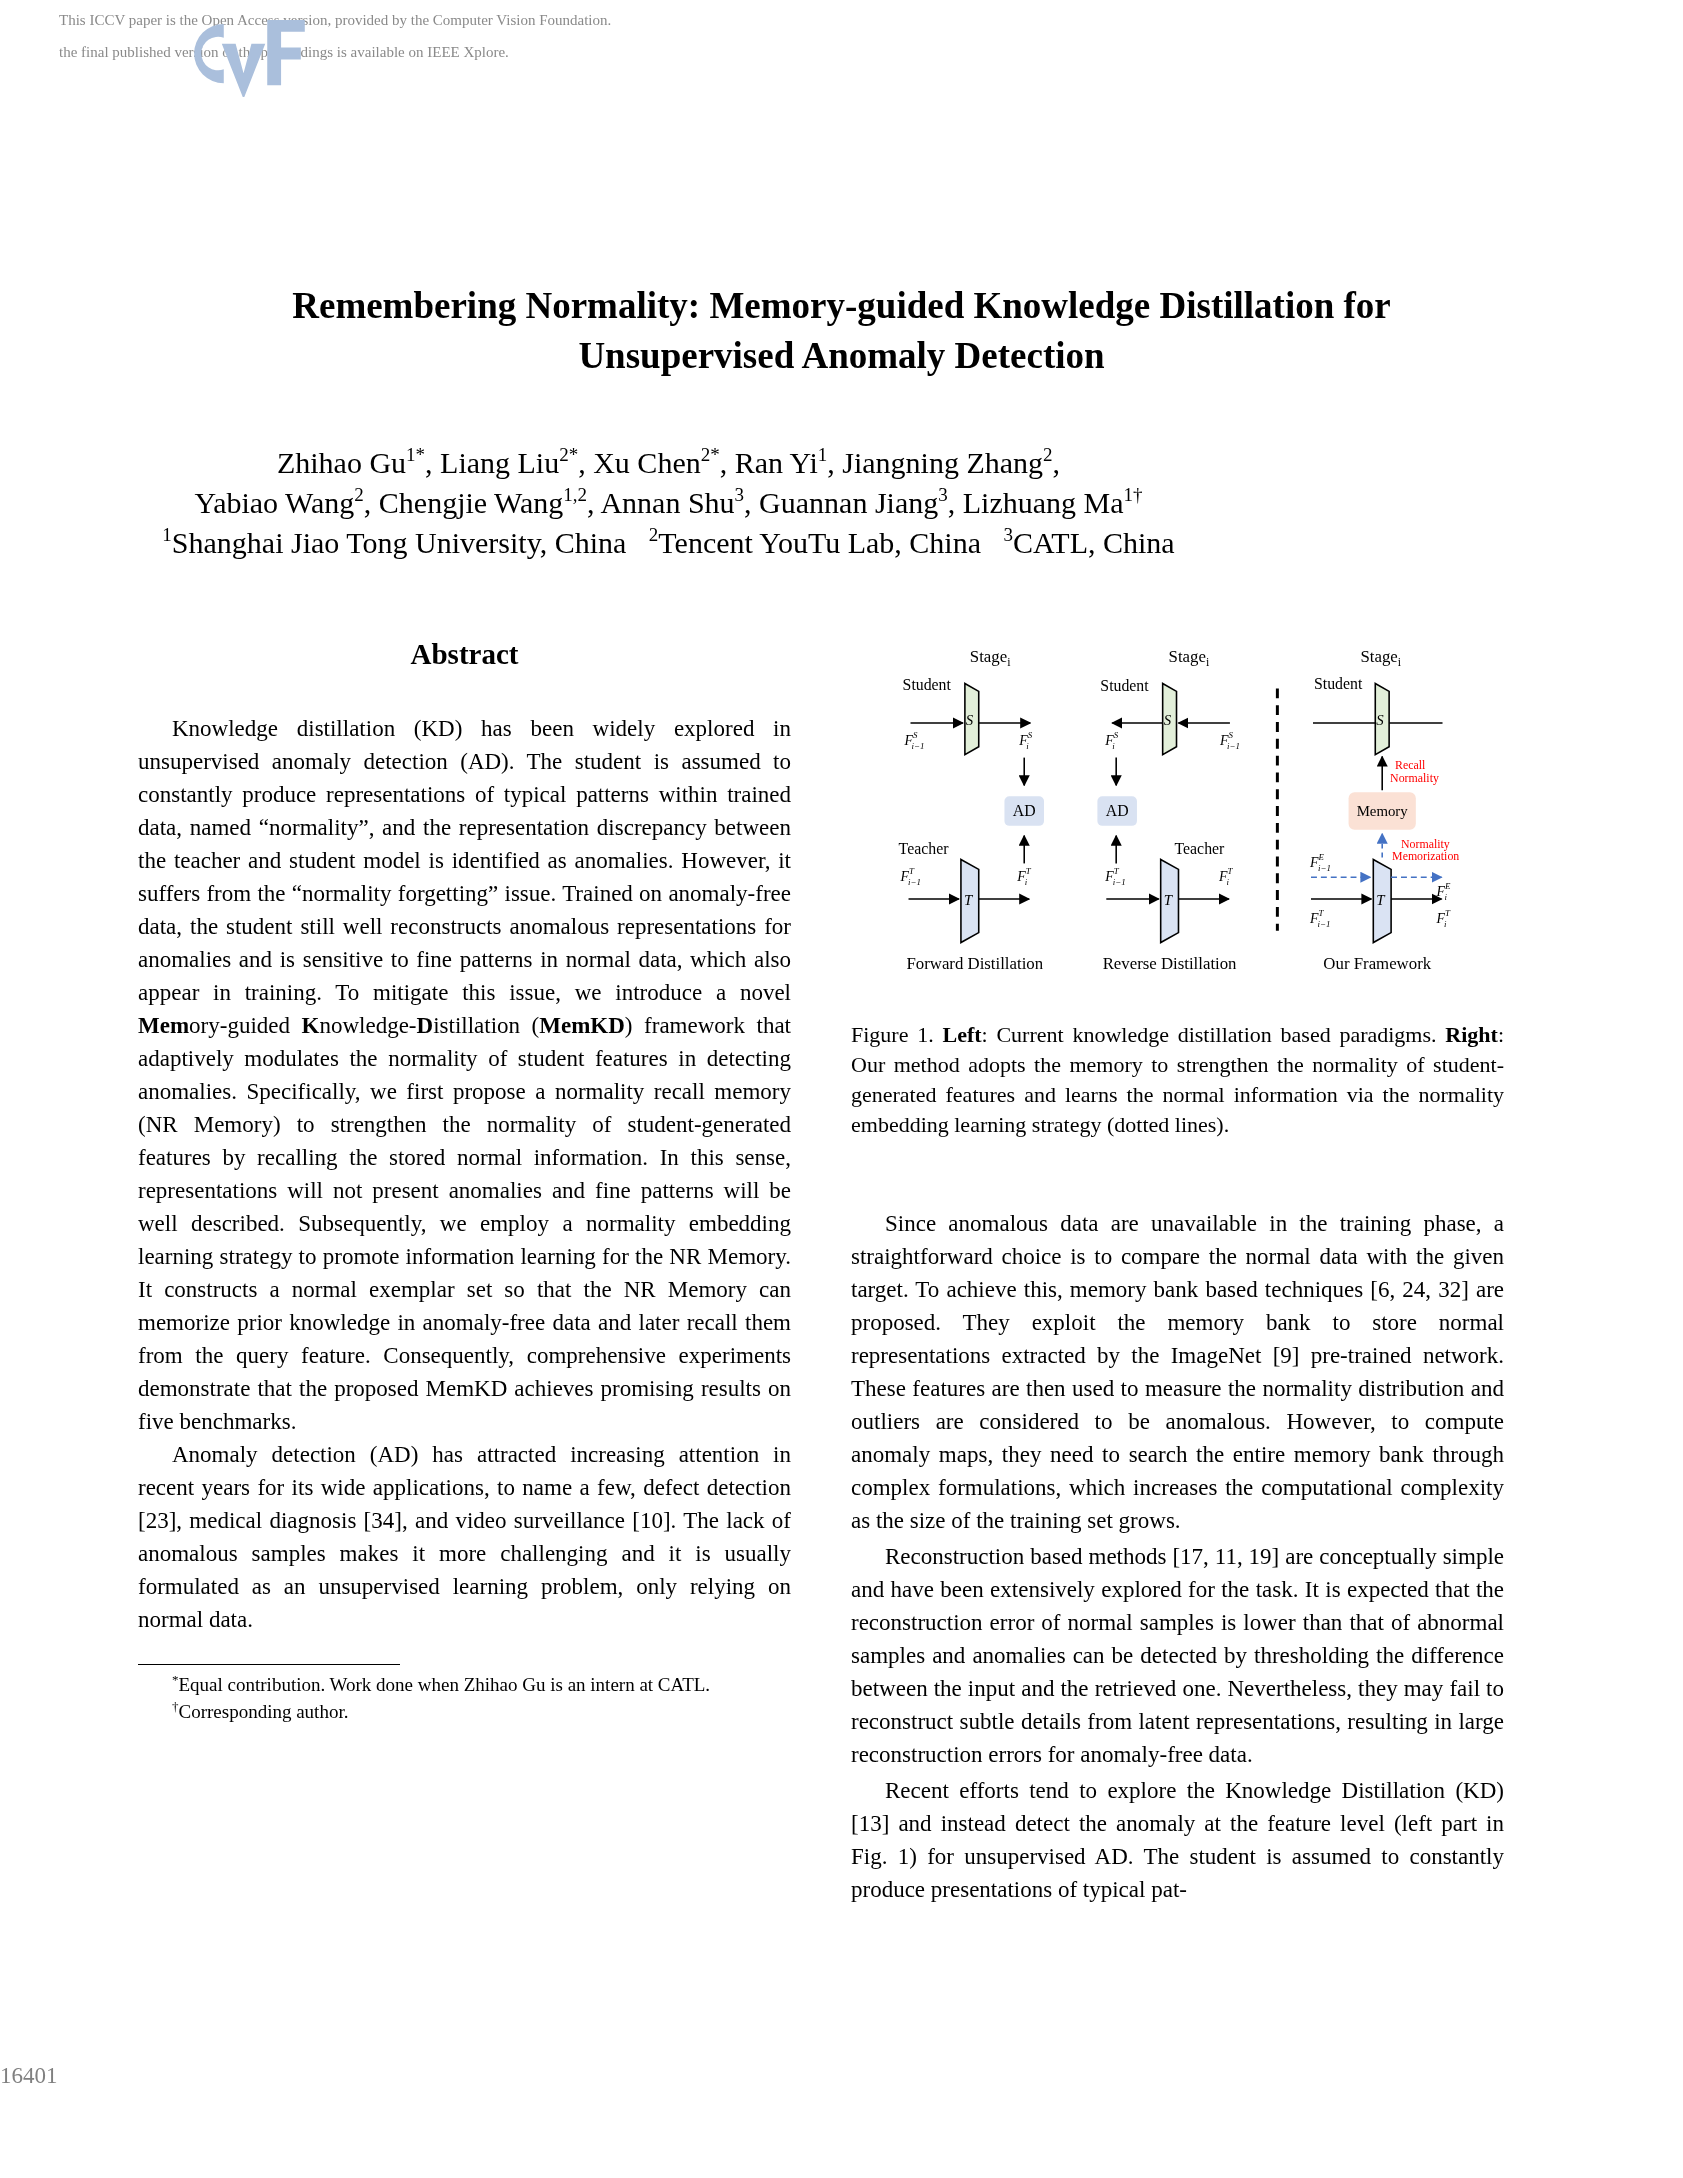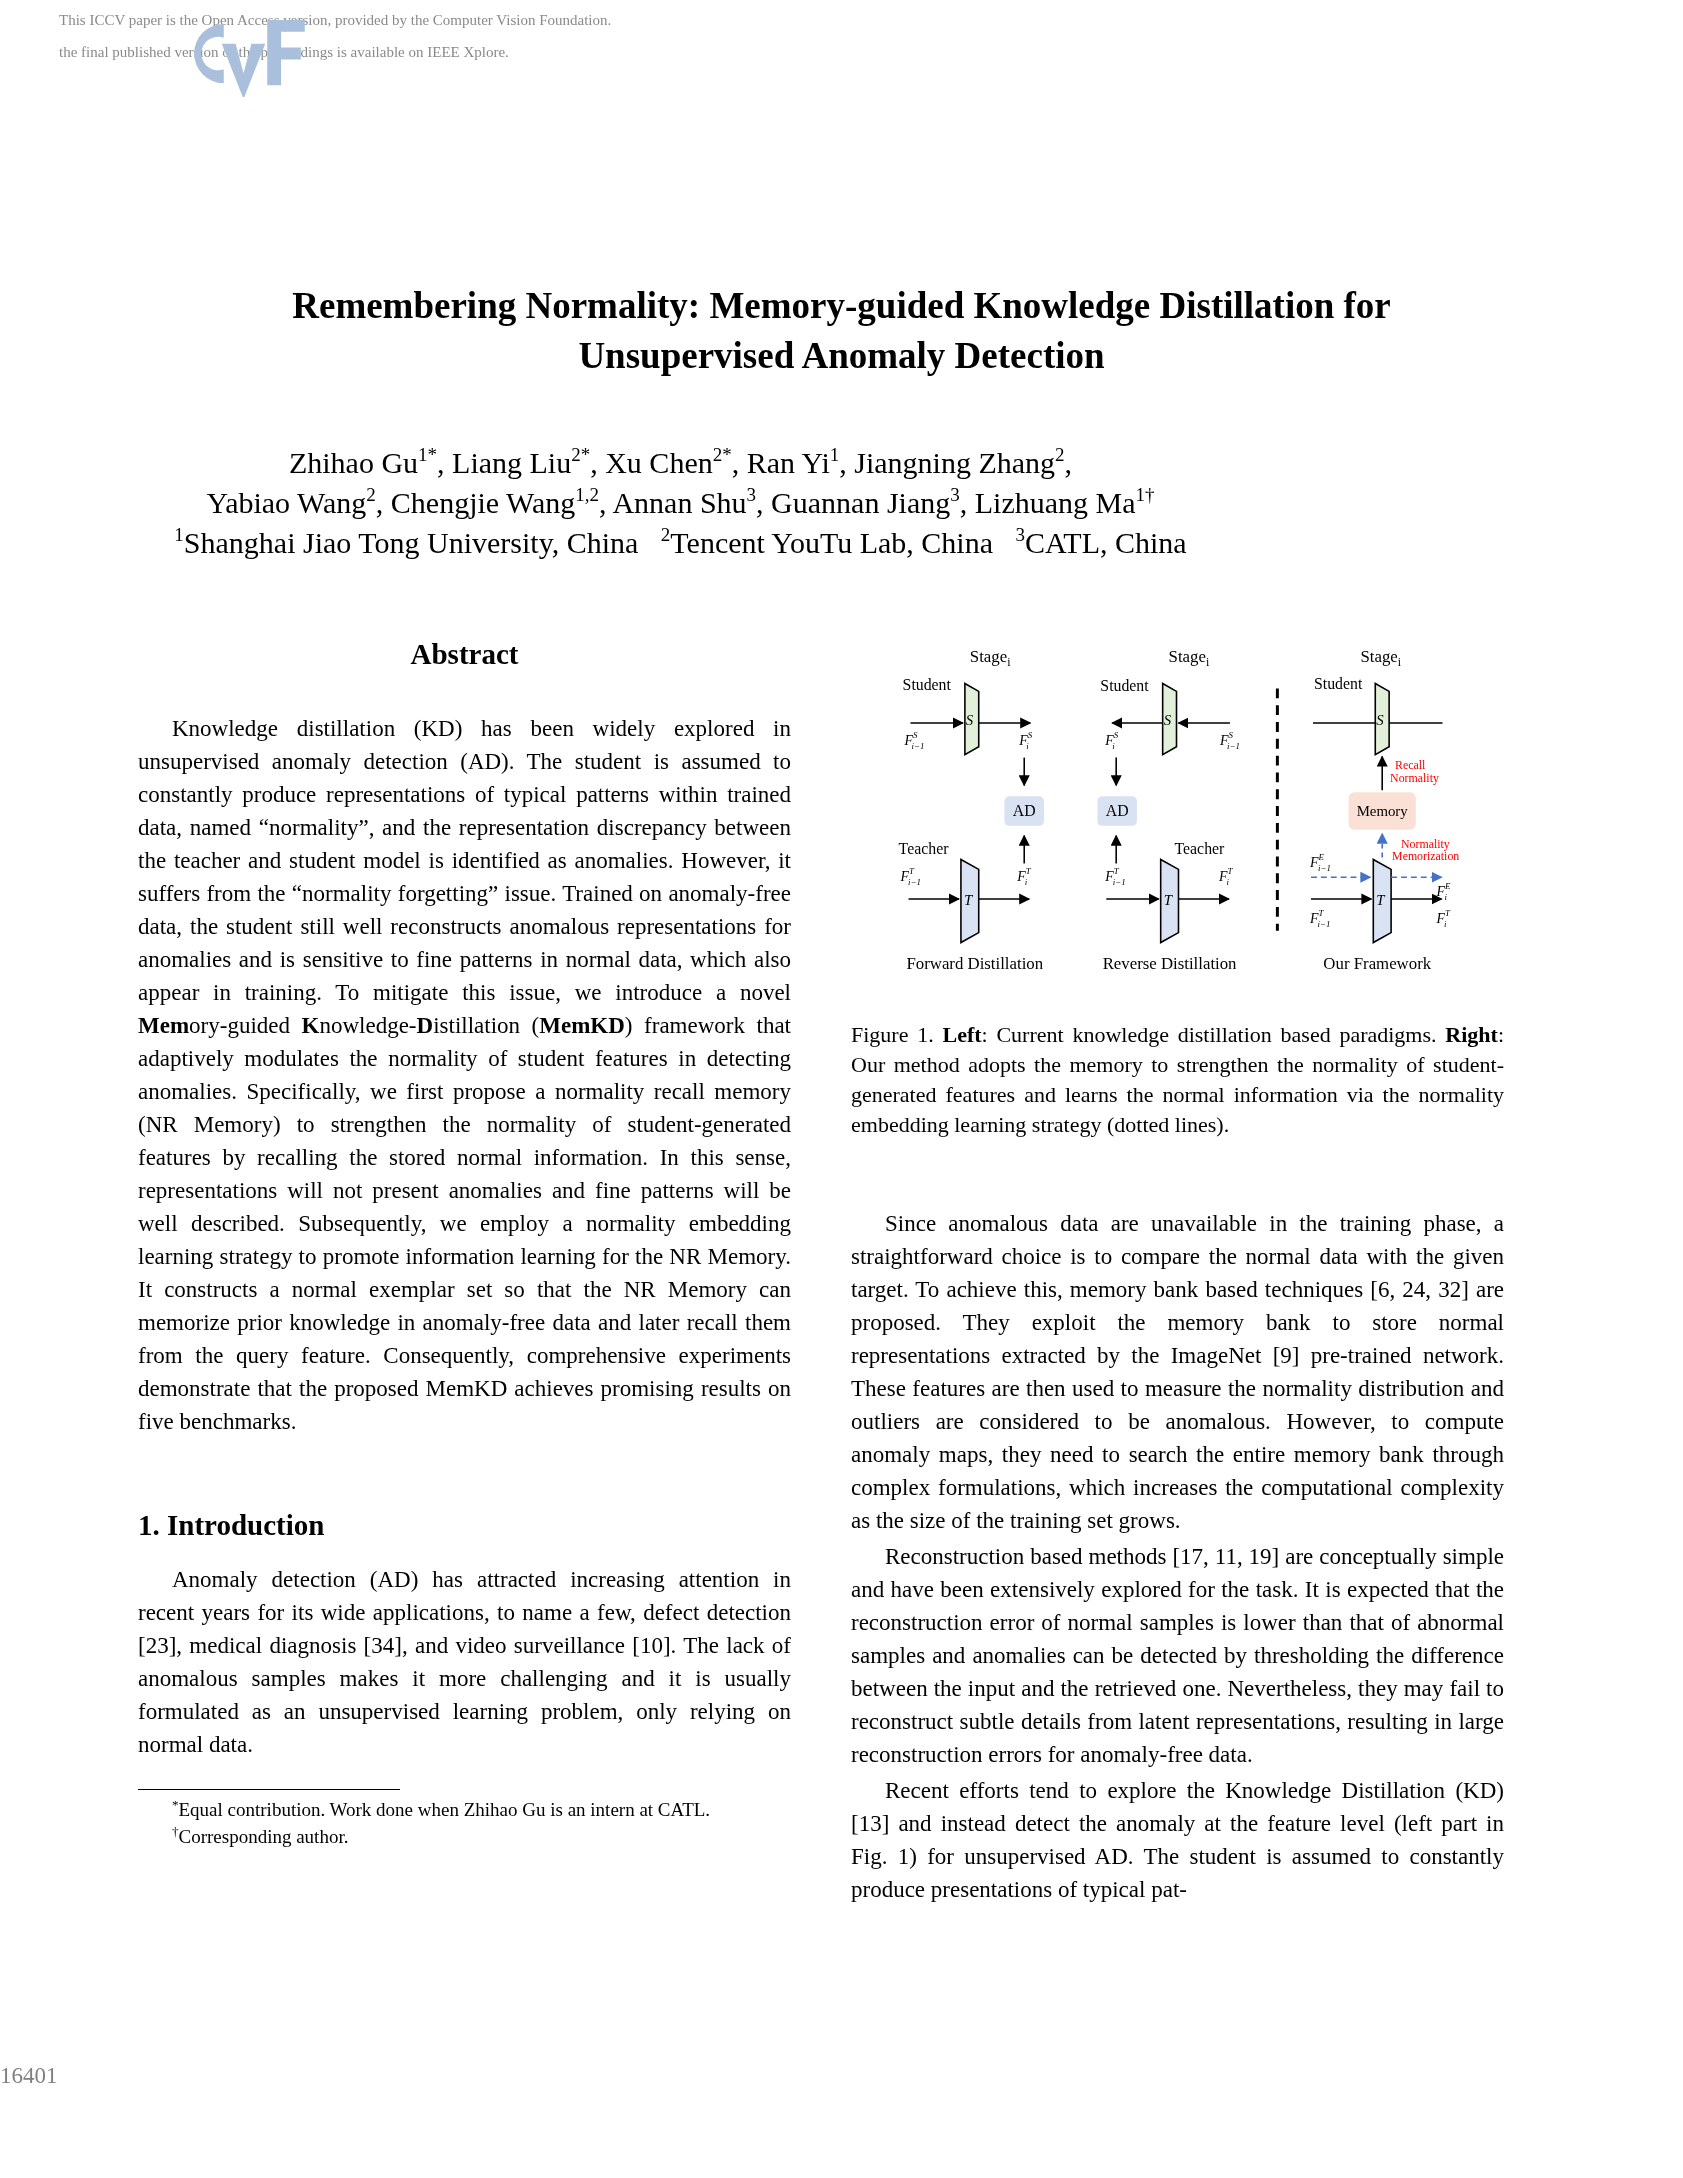--- a/index.html
+++ b/index.html
@@ -6,21 +6,21 @@
   body { width: 1683px; height: 2178px; position: relative; overflow: hidden;
          font-family: "Liberation Serif", "DejaVu Serif", serif; color: #000; }
 
   .watermark { position: absolute; top: 4px; left: 0; width: 1683px; text-align: left;
                color: #8a8a8a; font-size: 15px; line-height: 32px; }
   .watermark div { padding-left: 59px; }
   .cvf-logo { position: absolute; left: 184px; top: 14px; width: 124px; height: 83px; }
 
   .title { position: absolute; top: 281px; left: 0; width: 1683px; text-align: center;
            font-weight: bold; font-size: 37px; line-height: 50px; }
-  .authors { position: absolute; top: 443px; left: 12px; width: 1337px; text-align: center;
+  .authors { position: absolute; top: 443px; left: 0; width: 1337px; text-align: center;
              font-size: 30px; line-height: 40px; }
   .authors sup { font-size: 19px; vertical-align: 12px; line-height: 0; }
 
   .col-left { position: absolute; left: 138px; top: 634px; width: 653px; }
   .col-right { position: absolute; left: 851px; top: 634px; width: 653px; }
 
   .abstract-heading { text-align: center; font-weight: bold; font-size: 29px; line-height: 36px;
                       margin-top: 2px; margin-bottom: 40px; }
   .abstract { font-size: 23px; line-height: 33px; text-align: justify;
               text-indent: 34px; margin: 0; }
@@ -74,21 +74,20 @@
   </div>
   <div>
     <sup>1</sup><span>Shanghai Jiao Tong University, China</span>&nbsp;&nbsp;&nbsp;<sup>2</sup><span>Tencent YouTu Lab, China</span>&nbsp;&nbsp;&nbsp;<sup>3</sup><span>CATL, China</span>
   </div>
 </div>
 
 <div class="col-left">
   <div class="abstract-heading">Abstract</div>
   <p class="abstract"><span>Knowledge distillation (KD) has been widely explored in unsupervised anomaly detection (AD). The student is assumed to constantly produce representations of typical patterns within trained data, named “normality”, and the representation discrepancy between the teacher and student model is identified as anomalies. However, it suffers from the “normality forgetting” issue. Trained on anomaly-free data, the student still well reconstructs anomalous representations for anomalies and is sensitive to fine patterns in normal data, which also appear in training. To mitigate this issue, we introduce a novel </span><b>Mem</b><span>ory-guided </span><b>K</b><span>nowledge-</span><b>D</b><span>istillation (</span><b>MemKD</b><span>) framework that adaptively modulates the normality of student features in detecting anomalies. Specifically, we first propose a normality recall memory (NR Memory) to strengthen the normality of student-generated features by recalling the stored normal information. In this sense, representations will not present anomalies and fine patterns will be well described. Subsequently, we employ a normality embedding learning strategy to promote information learning for the NR Memory. It constructs a normal exemplar set so that the NR Memory can memorize prior knowledge in anomaly-free data and later recall them from the query feature. Consequently, comprehensive experiments demonstrate that the proposed MemKD achieves promising results on five benchmarks.</span></p>
 
-  <div class="section-heading">1. Introduction</div>
   <p class="para">Anomaly detection (AD) has attracted increasing attention in recent years for its wide applications, to name a few, defect detection [23], medical diagnosis [34], and video surveillance [10]. The lack of anomalous samples makes it more challenging and it is usually formulated as an unsupervised learning problem, only relying on normal data.</p>
 
   <div class="footnote-rule"></div>
   <div class="footnotes">
     <div class="fn"><sup>*</sup><span>Equal contribution. Work done when Zhihao Gu is an intern at CATL.</span></div>
     <div class="fn"><sup>†</sup><span>Corresponding author.</span></div>
   </div>
 </div>
 
 <div class="col-right">

